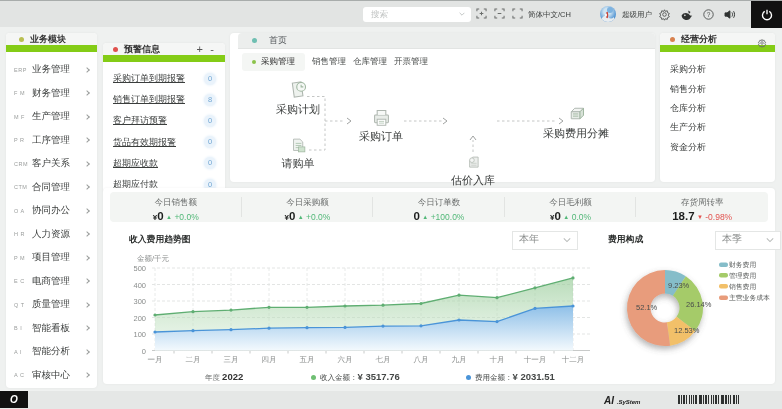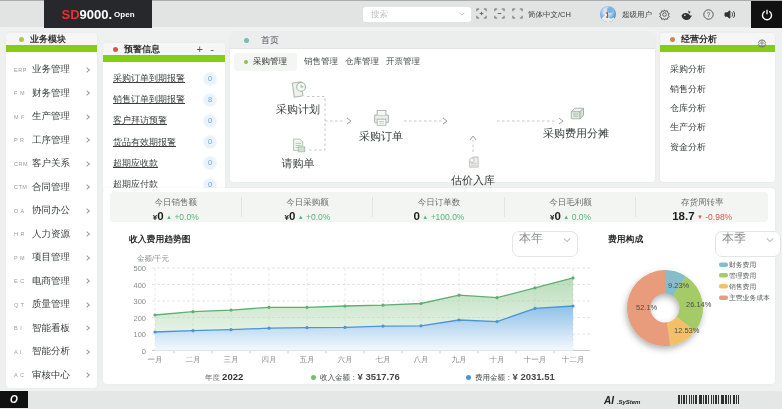--- a/index.html
+++ b/index.html
@@ -32,21 +32,21 @@
   .mtext { font-size:9.5px; color:#3a3d3c; }
   .marr  { position:absolute; right:8px; top:50%; width:4px; height:4px; border-top:1px solid #9a9d9c; border-right:1px solid #9a9d9c; transform:translateY(-50%) rotate(45deg); }
 
   
   .warn { left:103px; top:33px; width:122px; height:149px;margin-top:10px; }
   .warnrow { position:relative; height:21.2px; display:flex; align-items:center; }
   .wtext { margin-left:10px; font-size:9px; color:#3a3d3c;text-decoration:underline; }
   .badge { position:absolute; right:9px; width:12px; height:12px; border-radius:50%; background:#eaf3fb; color:#74a8d4; font-size:7.5px; text-align:center; line-height:12px; box-shadow:0 0 3px #dcebf8; }
 
   
-  .home { left:230px; top:33px; width:425px; height:149px; }
+  .home { left:230px; top:33px; width:425px; height:149px;padding-left:8px; }
   .tabs { display:flex; align-items:center; height:24px; margin-top:1px; }
   .tab-act { display:flex; align-items:center; background:#f4f6f4; border-radius:3px; height:18px; padding:0 10px; margin-left:4px; }
   .tab { font-size:8.5px; color:#454847; margin-left:7px; }
 
   
   .ana { left:660px; top:33px; width:115px; height:149px; }
   .anarow { height:19.4px; display:flex; align-items:center; }
   .anatext { margin-left:10px; font-size:9px; color:#3a3d3c; }
 
   
@@ -55,44 +55,39 @@
   .kcell { width:20%; position:relative; text-align:center; padding-top:5px; }
   .kcell:not(:last-child):after { content:""; position:absolute; right:0; top:5px; bottom:5px; width:1px; background:#e2e4e2; }
   .ktitle { font-size:8.5px; color:#6a6d6c; }
   .kval { margin-top:1px; font-size:8.5px; color:#52b878; }
   .kval b { color:#1c1e1d; font-size:11.5px; }
   .kval .yen { font-size:8px; color:#1c1e1d; font-weight:bold; }
   .kval.red { color:#e25450; }
   .tri { font-size:6px; vertical-align:1px; }
 
   .charttitle { position:absolute; font-size:8.8px; font-weight:bold; color:#2a2d2c; }
-  .seldd { position:absolute; width:66px; height:26px; background:#fff; border:1px solid #e4e6e5; border-radius:7px; font-size:12px; color:#8a8d8c; line-height:13px; padding-left:6px; }
+  .seldd { position:absolute; width:66px; height:19px; background:#fff; border:1px solid #e4e6e5; border-radius:0; font-size:10px; color:#8a8d8c; line-height:13px; padding-left:6px; }
   .seldd svg { position:absolute; right:6px; top:4px; }
 
   .legendrow { position:absolute; left:0; right:0; top:181px; height:14px; font-size:7.5px; color:#454847; }
 
   .footer { position:absolute; left:0; top:391px; width:782px; height:18px; background:#e5e7e6; }
   .foot-o { position:absolute; left:0; top:0; width:28px; height:17px; background:#111; color:#fff; font-style:italic; font-weight:bold; font-size:10px; text-align:center; line-height:17px; }
   .ai { position:absolute; left:604px; top:4px; font-style:italic; font-weight:bold; font-size:10px; color:#222; }
   .ai span { font-size:6px; }
   .barcode { position:absolute; left:678px; top:4px; }
 
   .flow { position:absolute; left:0; top:44px; right:0; bottom:0; }
   .fnode { position:absolute; text-align:center; font-size:11px; color:#3a3d3c; }
   .fnode svg { display:block; margin:0 auto 2px; }
 </style>
 </head>
 <body>
 
 <div class="topbar">
-  <div class="logo">
-      <span class="sd">SD</span>
-      <span class="n">9000.</span>
-      <span class="open">Open</span>
-    </div>
   <div class="search">搜索
     <svg class="chev" viewBox="0 0 10 10">
         <path d="M1 3 L5 7 L9 3" stroke="#b9bcbb" stroke-width="1.4" fill="none"></path>
       </svg>
   </div>
   <div class="fsicons">
     <svg class="fsic" viewBox="0 0 12 12">
         <g stroke="#6a6d6c" stroke-width="1.1" fill="none">
           <path d="M1 3.5 V1 H3.5 M8.5 1 H11 V3.5 M11 8.5 V11 H8.5 M3.5 11 H1 V8.5"></path>
           <path d="M6 4 V8 M4 6 H8"></path>

